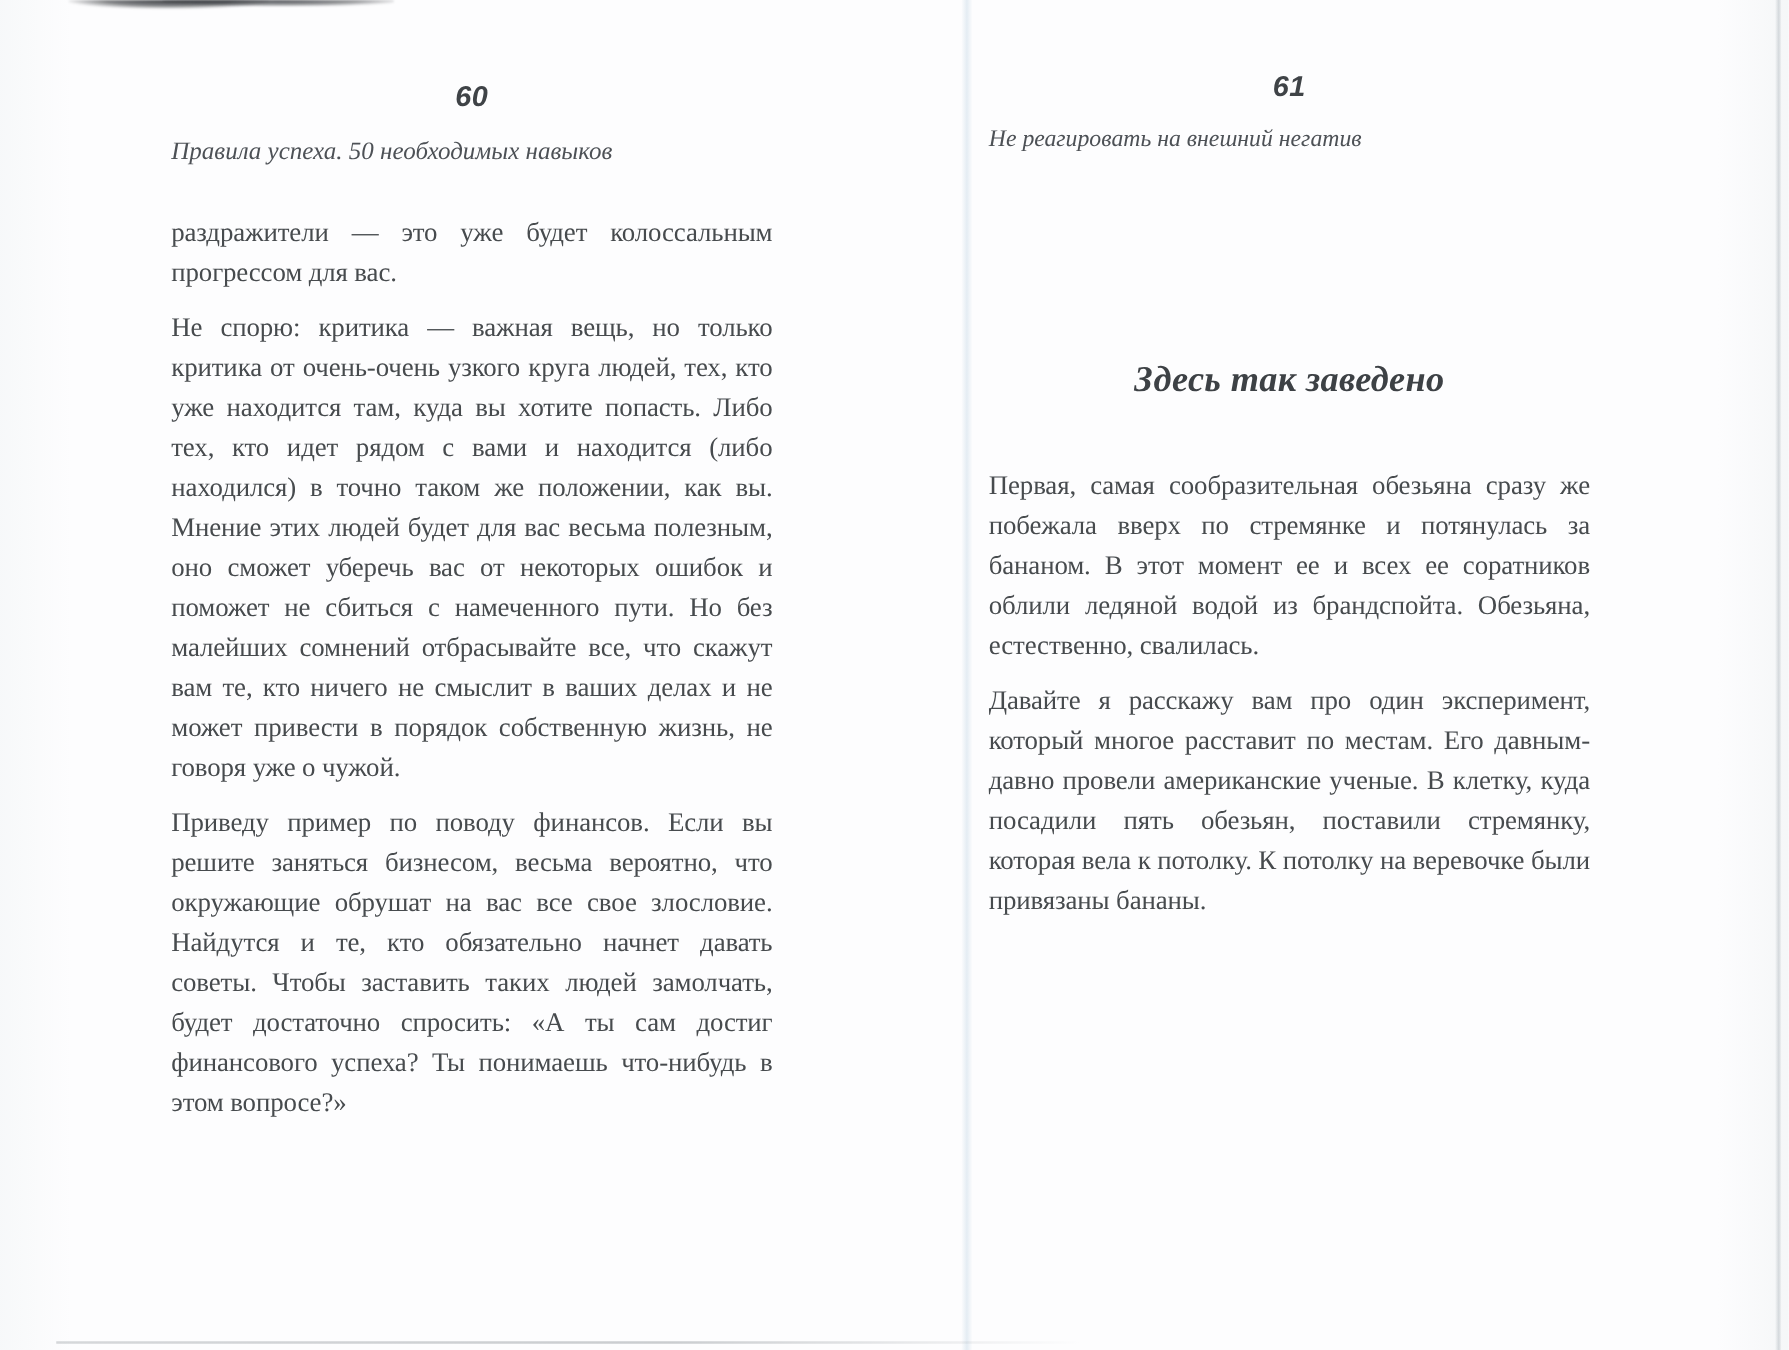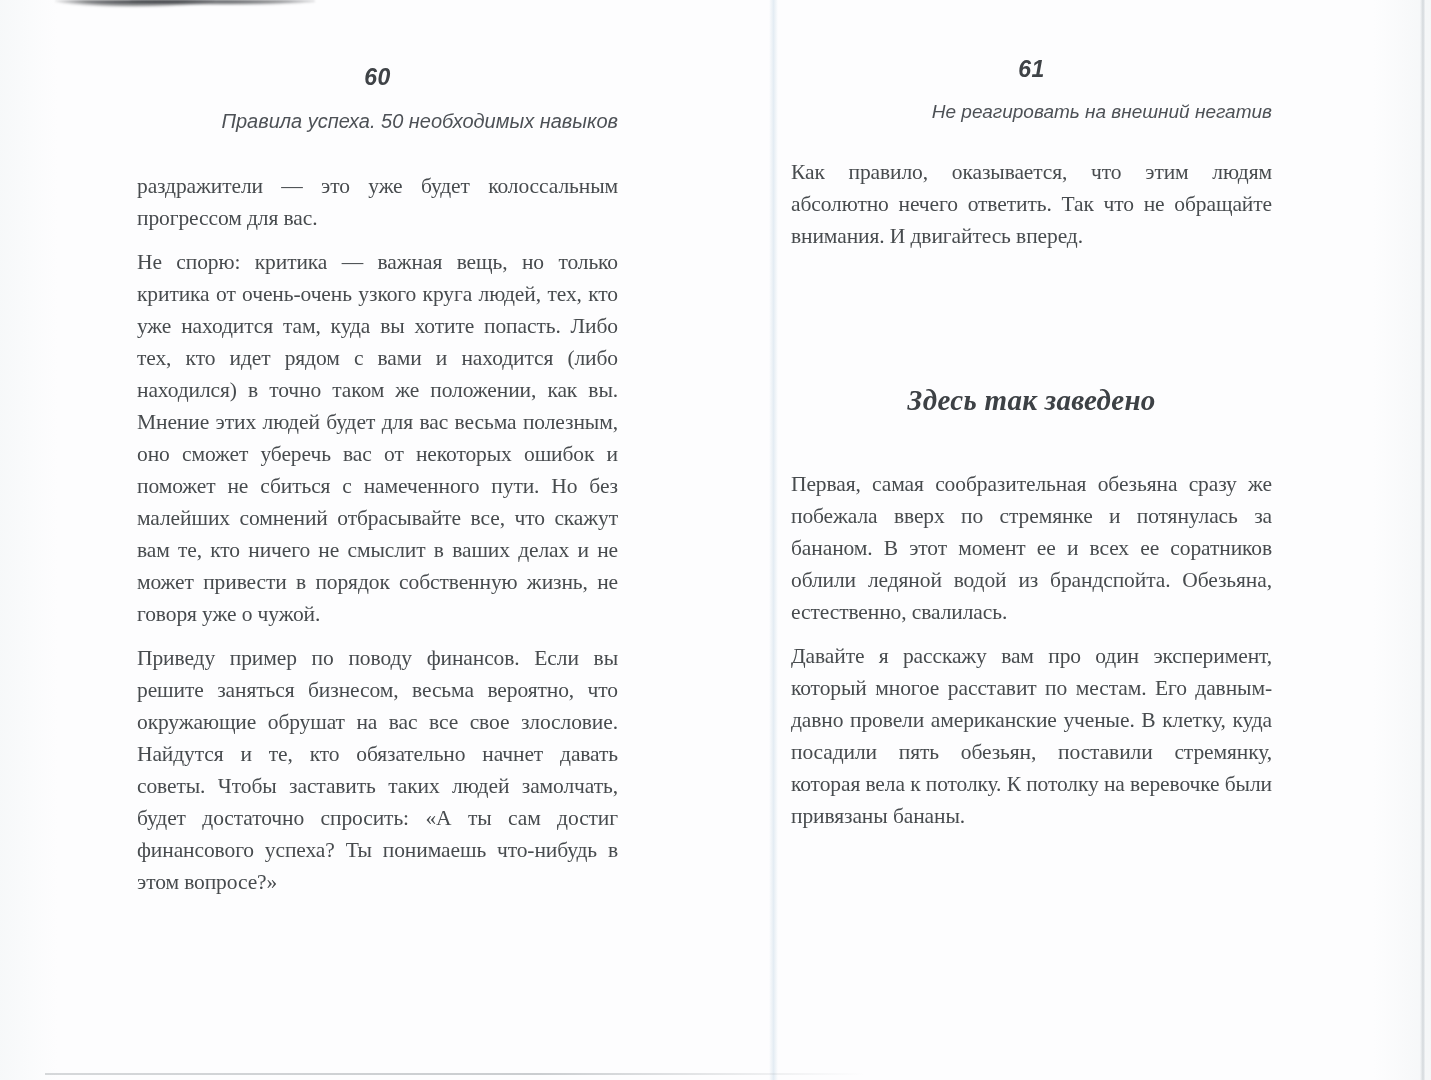--- a/index.html
+++ b/index.html
@@ -53,22 +53,22 @@
     text-align: center;
     font-family: "Liberation Sans", sans-serif;
     font-style: italic; font-weight: bold;
     font-size: 23px; color: #3f4347;
     letter-spacing: 0.5px;
   }
   .col-left  .folio { top: 64px; }
   .col-right .folio { top: 56px; }
   .running-head {
     position: absolute; left: 0; width: 100%;
-    text-align: right;
-    font-family: Liberation Sans, sans-serif;
+    text-align: left;
+    font-family: Liberation Serif, serif;
     font-style: italic; font-weight: 500;
     color: #4d5156;
   }
   .col-left  .running-head { top: 110px; font-size: 20px; }
   .col-right .running-head { top: 101px; font-size: 19px; }
   .body-text {
     position: absolute; left: 0; width: 100%;
   }
   .col-left  .body-text { top: 170px; }
   .col-right .body-text { top: 156px; }
@@ -111,21 +111,20 @@
       <p>раздражители — это уже будет колоссальным прогрессом для вас.</p>
       <p>Не спорю: критика — важная вещь, но только критика от очень-очень узкого круга людей, тех, кто уже находится там, куда вы хотите попасть. Либо тех, кто идет рядом с вами и находится (либо находился) в точно таком же положении, как вы. Мнение этих людей будет для вас весьма полезным, оно сможет уберечь вас от некоторых ошибок и поможет не сбиться с намеченного пути. Но без малейших сомнений отбрасывайте все, что скажут вам те, кто ничего не смыслит в ваших делах и не может привести в порядок собственную жизнь, не говоря уже о чужой.</p>
       <p>Приведу пример по поводу финансов. Если вы решите заняться бизнесом, весьма вероятно, что окружающие обрушат на вас все свое злословие. Найдутся и те, кто обязательно начнет давать советы. Чтобы заставить таких людей замолчать, будет достаточно спросить: «А ты сам достиг финансового успеха? Ты понимаешь что-нибудь в этом вопросе?»</p>
     </div>
   </div>
 
   <div class="col col-right">
     <div class="folio">61</div>
     <div class="running-head">Не реагировать на внешний негатив</div>
     <div class="body-text">
-      <p>Как правило, оказывается, что этим людям абсолютно нечего ответить. Так что не обращайте внимания. И двигайтесь вперед.</p>
       <h2 class="chapter-heading">Здесь так заведено</h2>
       <div class="after-heading-gap"></div>
       <p>Первая, самая сообразительная обезьяна сразу же побежала вверх по стремянке и потянулась за бананом. В этот момент ее и всех ее соратников облили ледяной водой из брандспойта. Обезьяна, естественно, свалилась.</p>
       <p>Давайте я расскажу вам про один эксперимент, который многое расставит по местам. Его давным-давно провели американские ученые. В клетку, куда посадили пять обезьян, поставили стремянку, которая вела к потолку. К потолку на веревочке были привязаны бананы.</p>
     </div>
   </div>
 
 </div>
 
 </body></html>

